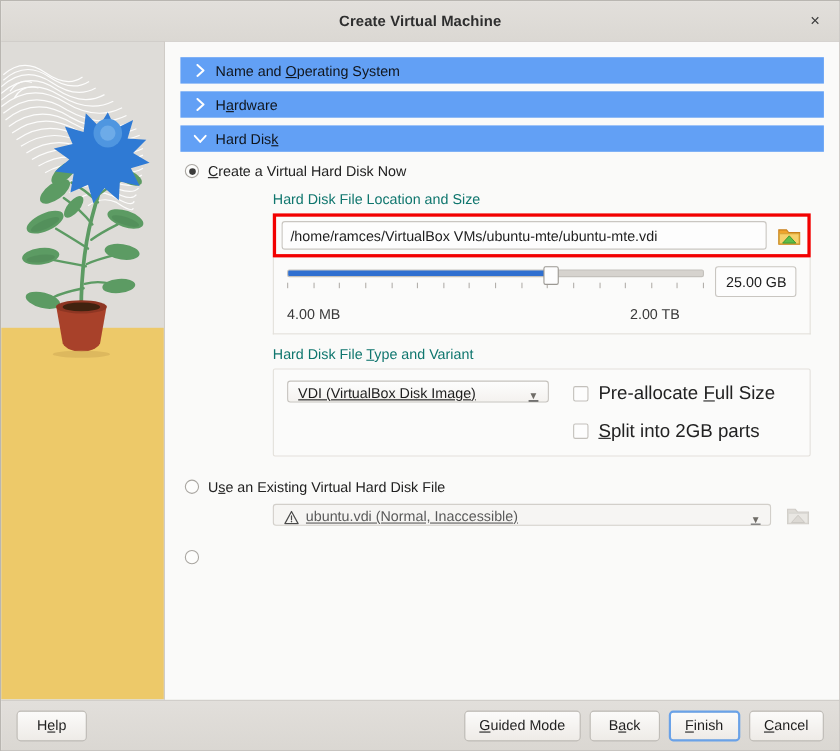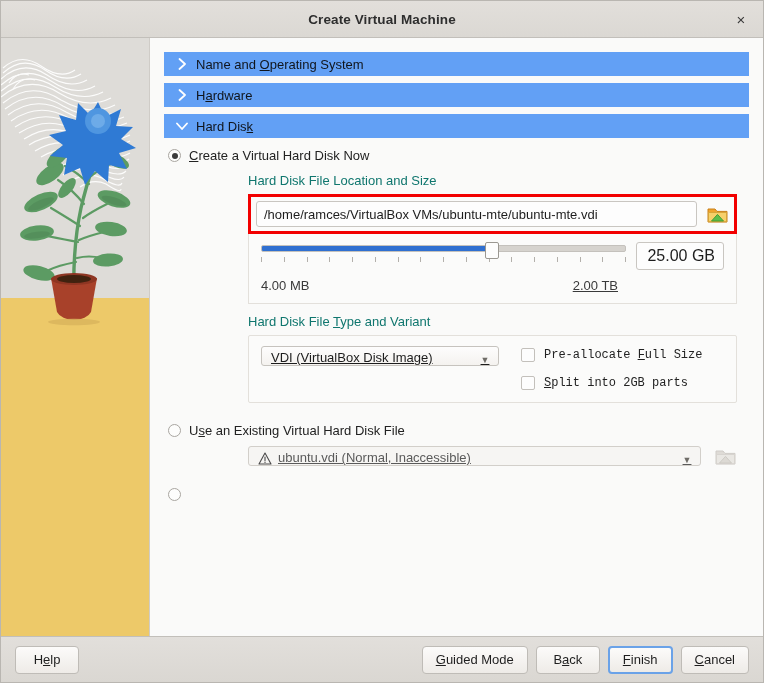--- a/index.html
+++ b/index.html
@@ -244,45 +244,45 @@
     margin-top: 5px;
     height: 6px;
   }
   .ticks span {
     width: 1px;
     height: 5px;
     background: #b3b0ab;
     display: block;
   }
   .size-box {
-    width: 88px;
+    width: 74px;
     height: 28px;
     border: 1px solid #c9c6c1;
     border-radius: 3px;
     background: #fdfdfd;
     display: flex;
     align-items: center;
     justify-content: flex-end;
     padding-right: 8px;
     box-sizing: border-box;
-    font-size: 16px;
+    font-size: 13px;
     color: #1d1d1d;
     cursor: text;
     flex: none;
   }
   .minmax-row {
     display: flex;
     margin-top: 8px;
     padding-right: 106px;
     font-size: 13px;
     color: #3a3a3a;
   }
   .minmax-row .mn { flex: none; }
   .minmax-row .sp { flex: 1; }
-  .minmax-row .mx { flex: none; text-decoration: underline; }
+  .minmax-row .mx { flex: none; }
   
   .combo {
     height: 20px;
     border: 1px solid #c6c3be;
     border-radius: 3px;
     background: linear-gradient(to bottom,#fdfdfd,#f4f2ef);
     display: flex;
     align-items: flex-end;
     padding: 0 6px 0 9px;
     box-sizing: border-box;
@@ -329,21 +329,21 @@
   .checkbox {
     width: 14px;
     height: 14px;
     border: 1px solid #c3c0bb;
     background: #fdfdfd;
     border-radius: 2px;
     margin-right: 9px;
     box-sizing: border-box;
     flex: none;
   }
-  .check-label { font-size: 12px; color: #222; font-family: Liberation Mono, monospace; }
+  .check-label { font-size: 17px; color: #222; }
   
   .existing-row {
     display: flex;
     align-items: center;
     gap: 12px;
     margin: 6px 12px 17px 84px;
   }
   .existing-row .combo { flex: 1; }
   .warn-ico {
     display: inline-flex;

